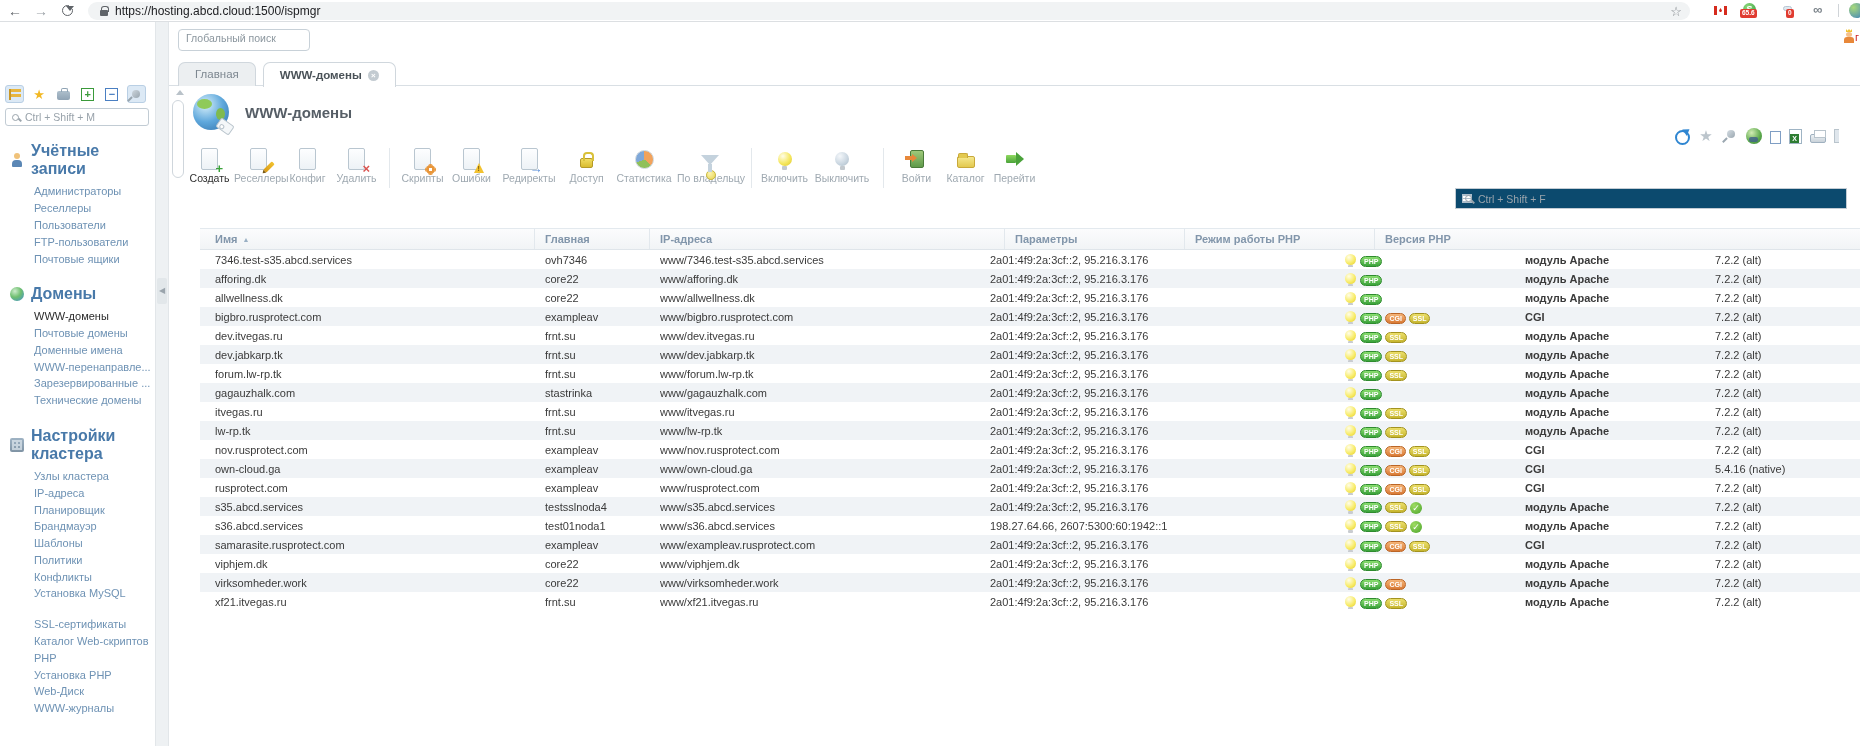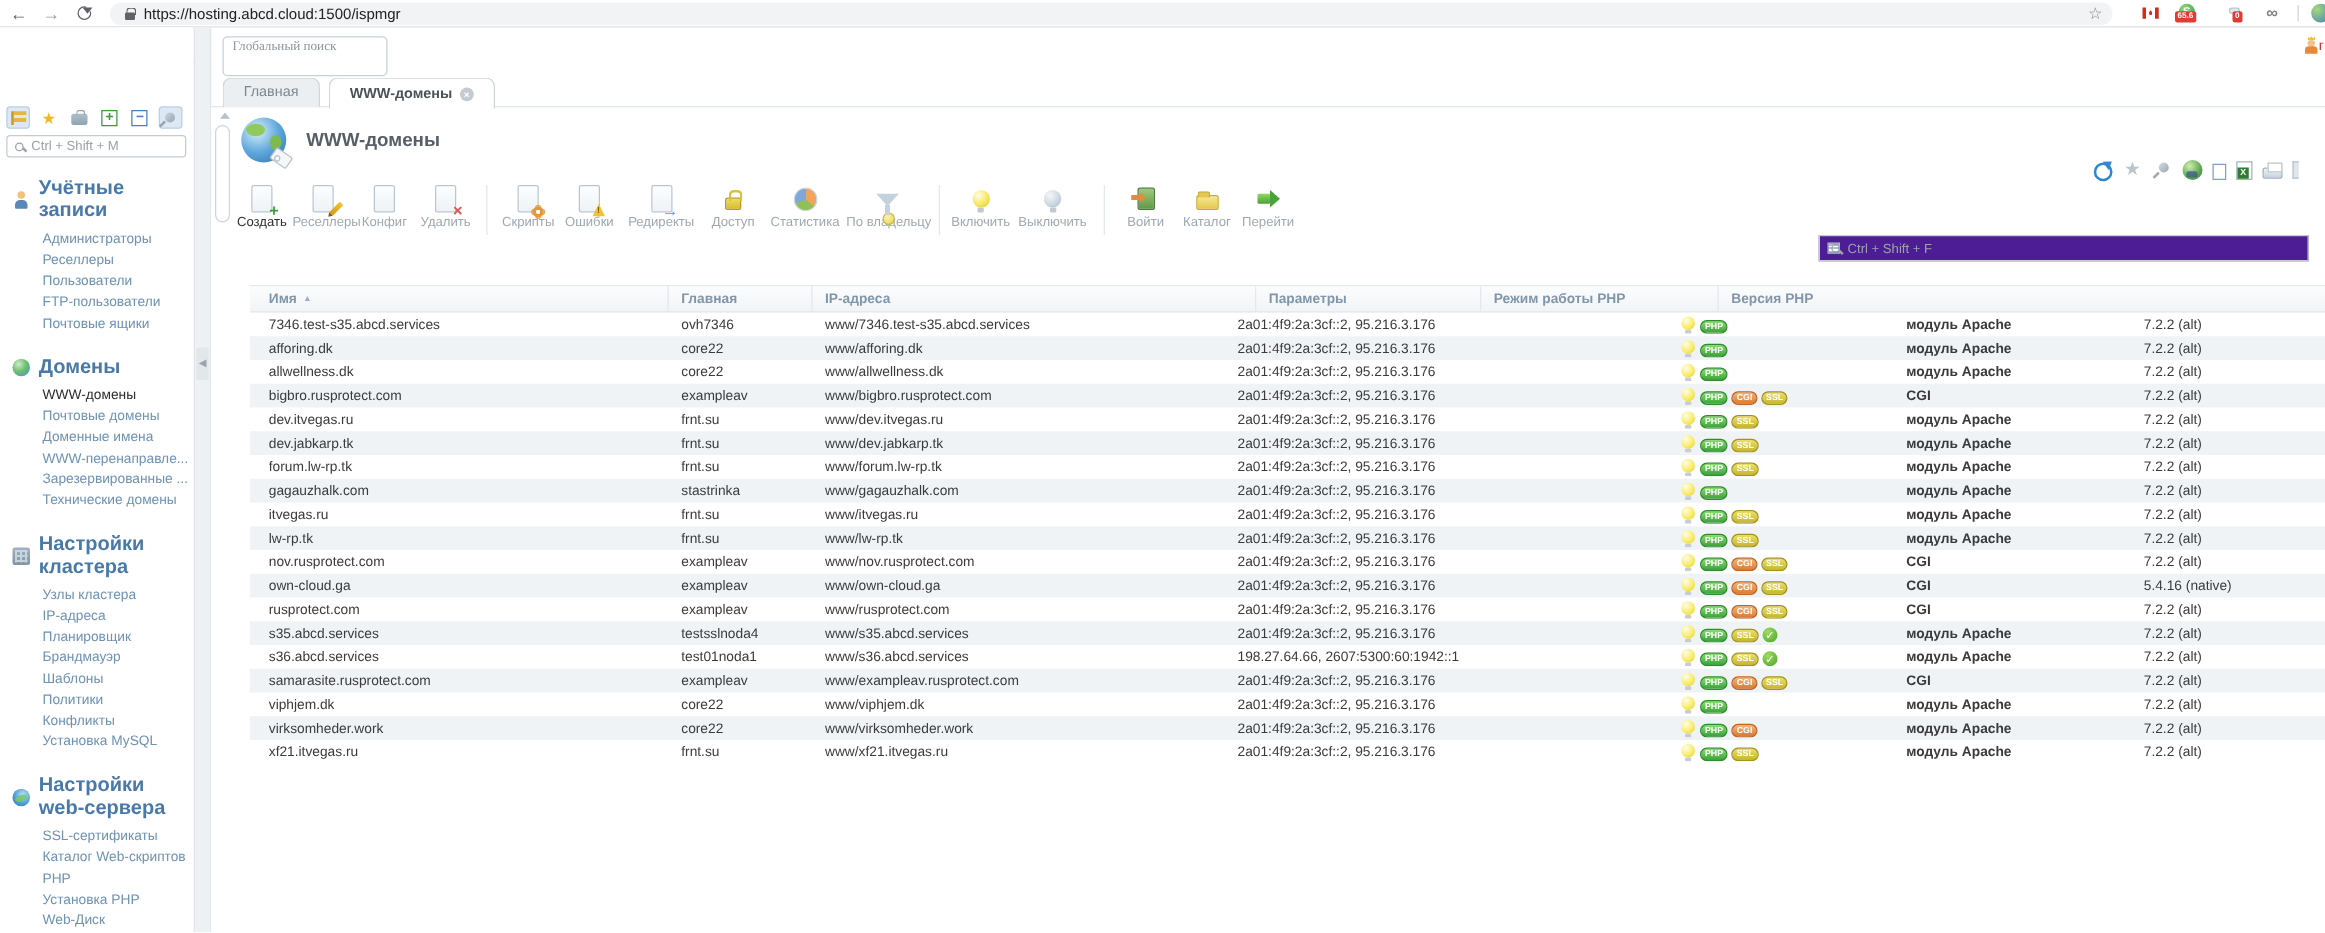--- a/index.html
+++ b/index.html
@@ -28,21 +28,21 @@
   .badge-red { position:absolute; top:9px; background:#e03c31; color:#fff; font-size:6.5px; font-weight:bold; border-radius:2px; padding:1px 2px; line-height:1; }
   .inf-ico { font-size:13px; color:#7a8289; top:2px; font-weight:bold; }
   .chrome-sep { position:absolute; left:1838px; top:4px; width:1px; height:13px; background:#d0d4d8; }
   .avatar { position:absolute; left:1849px; top:3px; width:15px; height:15px; border-radius:50%; background:radial-gradient(circle at 30% 30%,#a8d97a,#3a7fc2); }
 
   
   .logo { position:absolute; left:14px; top:40px; font-size:23px; letter-spacing:.5px; }
   .logo .sl { color:#44b159; font-weight:bold; }
   .logo .b1 { color:#8d959b; font-weight:bold; }
   .logo .b2 { color:#b9bfc4; }
-  .gsearch { position:absolute; left:178px; top:29px; width:132px; height:32px; border:1px solid #c8d1d8; border-radius:4px; background:#fff; font-size:10.5px; color:#8b969e; padding:0 7px; line-height:16px;font-family:Liberation Serif, serif; }
+  .gsearch { position:absolute; left:178px; top:29px; width:132px; height:22px; border:1px solid #c8d1d8; border-radius:4px; background:#fff; font-size:10.5px; color:#8b969e; padding:0 7px; line-height:16px; }
   .user-corner { position:absolute; left:1843px; top:30px; display:flex; align-items:flex-end; }
   .crown-user { position:relative; width:12px; height:13px; }
   .crown-user::before { content:""; position:absolute; left:3px; top:2px; width:6px; height:5px; border-radius:50%; background:#f5c08a; }
   .crown-user::after { content:""; position:absolute; left:1px; bottom:0; width:10px; height:6px; border-radius:3px 3px 0 0; background:#e8883a; }
   .crown { position:absolute; left:3px; top:-1px; width:6px; height:3px; background:#f2c230; clip-path:polygon(0 100%,0 0,25% 60%,50% 0,75% 60%,100% 0,100% 100%); }
   .red-frag { font-size:11px; color:#cc2222; width:5px; overflow:hidden; line-height:11px; }
 
   
   .tabline { position:absolute; left:155px; top:85px; width:1705px; height:1px; background:#d9dfe4; }
   .tabbar { position:absolute; left:178px; top:62px; display:flex; gap:7px; }
@@ -144,21 +144,21 @@
   .bulb.off { background:radial-gradient(circle at 35% 30%,#f4f7fa,#ccd8e2 55%,#a9b9c6); }
   .login-ico { position:relative; width:14px; height:18px; background:linear-gradient(#9fc97a,#5f9a4a); border:1px solid #4a7a3a; border-radius:2px; }
   .login-ico::before { content:""; position:absolute; left:-6px; top:5px; width:7px; height:4px; background:#e8883a; }
   .login-ico::after { content:""; position:absolute; left:1px; top:3px; border-top:4px solid transparent; border-bottom:4px solid transparent; border-left:5px solid #e8883a; }
   .folder-ico { position:relative; width:18px; height:12px; margin-top:5px; background:linear-gradient(#f5e88f,#e3c94f); border:1px solid #c9a93a; border-radius:2px; }
   .folder-ico::before { content:""; position:absolute; left:0; top:-4px; width:8px; height:4px; background:#e3c94f; border:1px solid #c9a93a; border-bottom:none; border-radius:2px 2px 0 0; }
   .go-ico { position:relative; width:10px; height:8px; background:linear-gradient(#8fd95f,#4aa23a); margin-right:8px; border-radius:1px; }
   .go-ico::after { content:""; position:absolute; right:-8px; top:-3px; border-top:7px solid transparent; border-bottom:7px solid transparent; border-left:8px solid #4aa23a; }
 
   
-  .filterbox { position:absolute; left:1286px; top:102px; width:392px; height:21px; border:1px solid #c3ccd4; background:#4c1d95; display:flex; align-items:center; gap:6px; padding:0 6px; }
+  .filterbox { position:absolute; left:1286px; top:102px; width:392px; height:21px; border:1px solid #c3ccd4; background:#0c4a6e; display:flex; align-items:center; gap:6px; padding:0 6px; }
   .grid-ico { position:relative; width:10px; height:9px; background:repeating-linear-gradient(#aebfcc 0 1.5px,#fff 1.5px 3px); border:1px solid #aebfcc; flex:none; }
   .filter-text { font-size:10.5px; color:#9aa4ac; }
 
   
   .grid { position:absolute; left:31px; top:142px; width:1660px; }
   .trow { display:flex; height:19px; align-items:center; }
   .trow.head { height:22px; background:linear-gradient(#fbfcfd,#f1f4f6); border-top:1px solid #e3e9ee; border-bottom:1px solid #dfe5ea; }
   .tcell { flex:none; padding-left:10px; font-size:11px; color:#3a3a3a; white-space:nowrap; overflow:hidden; }
   .trow.head .tcell { font-weight:bold; color:#8296ab; border-right:1px solid #e2e8ed; height:100%; display:flex; align-items:center; cursor:pointer; }
   .trow.head .tcell:last-child { border-right:none; }
@@ -278,24 +278,20 @@
           <div class="side-item">Узлы кластера</div>
           <div class="side-item">IP-адреса</div>
           <div class="side-item">Планировщик</div>
           <div class="side-item">Брандмауэр</div>
           <div class="side-item">Шаблоны</div>
           <div class="side-item">Политики</div>
           <div class="side-item">Конфликты</div>
           <div class="side-item">Установка MySQL</div>
         </div>
         <div class="sec">
-          <div class="sec-head">
-            <span class="sec-ico ico-web"></span>
-            <span>Настройки web-сервера</span>
-          </div>
           <div class="side-item">SSL-сертификаты</div>
           <div class="side-item">Каталог Web-скриптов</div>
           <div class="side-item">PHP</div>
           <div class="side-item">Установка PHP</div>
           <div class="side-item">Web-Диск</div>
           <div class="side-item">WWW-журналы</div>
         </div>
       </div>
   </div>
 

